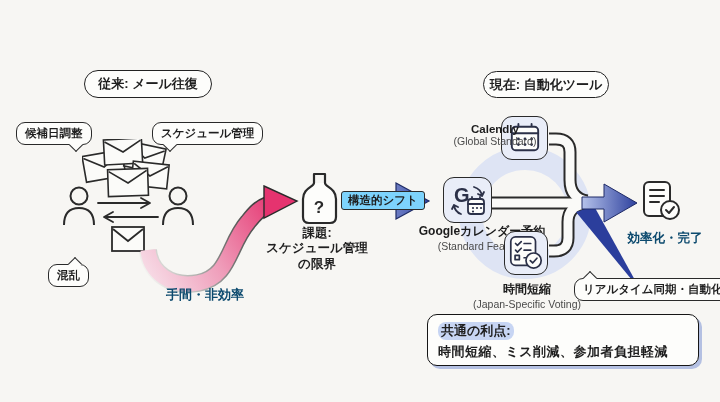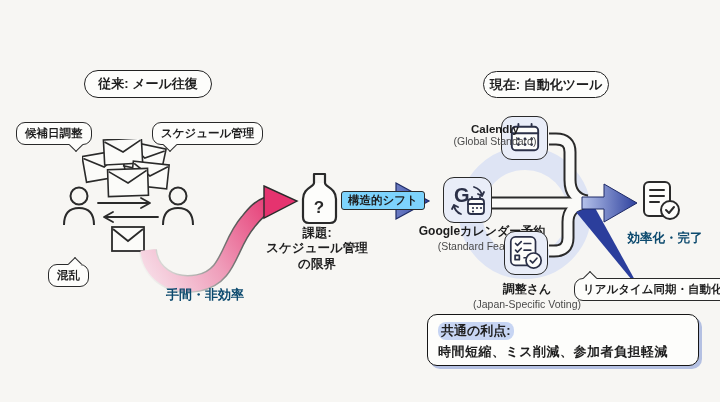--- a/index.html
+++ b/index.html
@@ -222,21 +222,21 @@
         <path d="M9,17 l2,2 l4,-4"></path>
           <path d="M18,17 H25"></path>
         <rect x="8.5" y="22.5" width="4.5" height="4.5"></rect>
           <path d="M18,25 H25"></path>
       </g>
       <circle cx="28" cy="28" r="8" fill="#fdfdfb" stroke="#2b3048" stroke-width="1.8"></circle>
       <path d="M24.5,28 l2.5,2.5 l4.5,-5" stroke="#2b3048" stroke-width="1.8" fill="none" stroke-linecap="round" stroke-linejoin="round"></path>
     </svg>
   </div>
   <div class="abs center-text" style="left:472px;top:281px;width:110px;">
-    <div class="toolname">調整さん</div>
+    <div class="toolname">時間短縮</div>
     <div class="sublabel">(Japan-Specific Voting)</div>
   </div>
 
   <svg class="abs" style="left:638px;top:179px;" width="46" height="46" viewBox="0 0 46 46">
     <rect x="6" y="3" width="26" height="34" rx="5" fill="#fdfdfb" stroke="#2a2a2a" stroke-width="2"></rect>
     <g stroke="#2a2a2a" stroke-width="2" fill="none" stroke-linecap="round">
       <path d="M12,11 H26"></path>
         <path d="M12,17 H26"></path>
         <path d="M12,23 H21"></path>
     </g>

